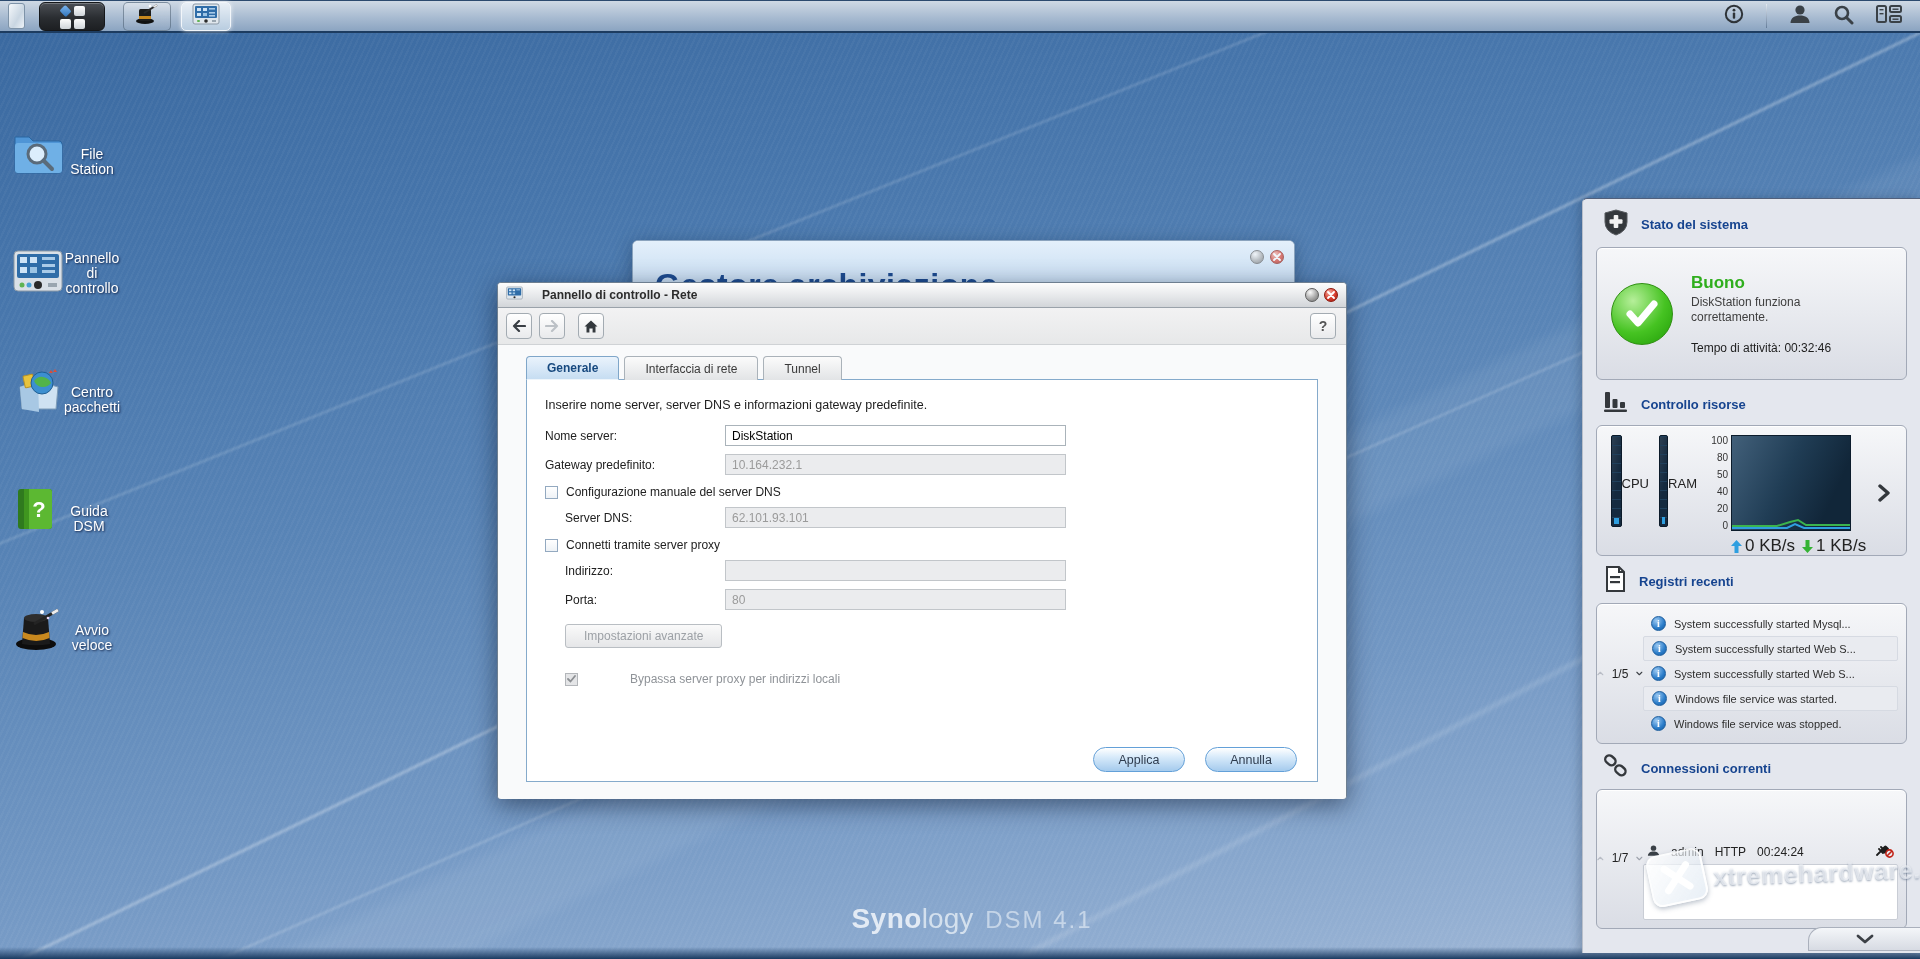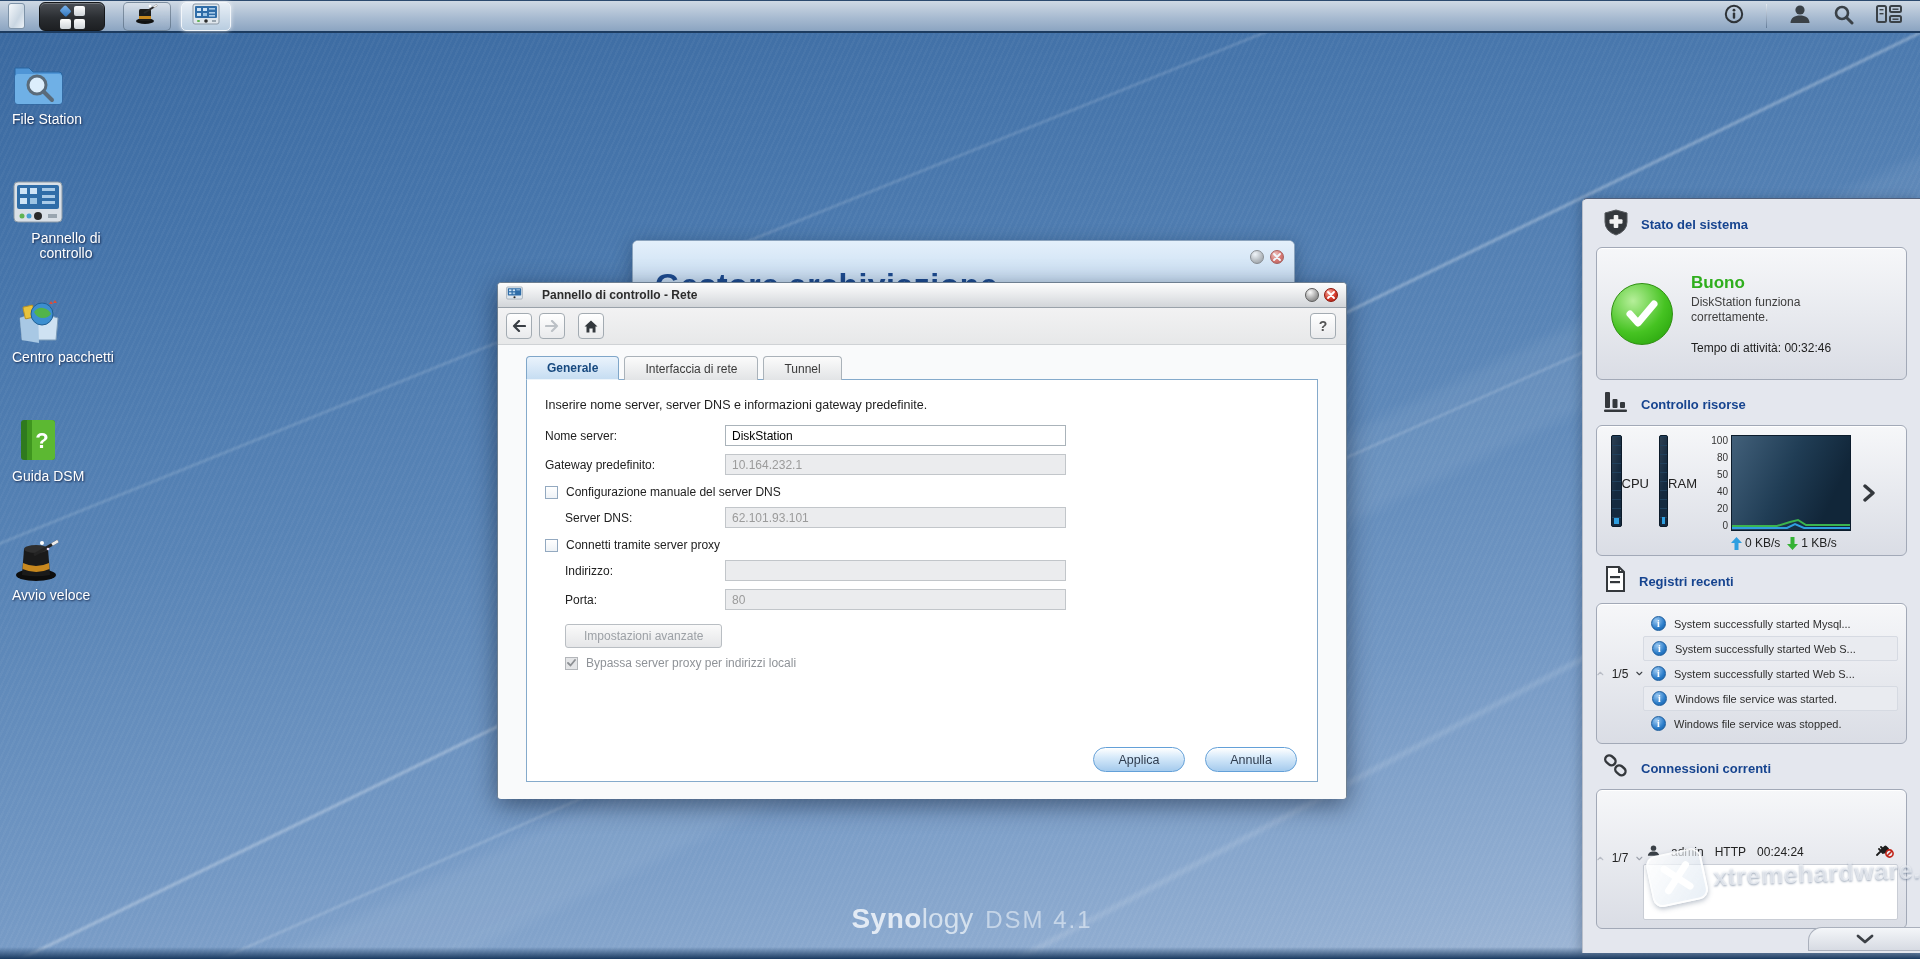--- a/index.html
+++ b/index.html
@@ -42,21 +42,21 @@
   .task-btn { height:29px; border-radius:5px; display:flex; align-items:center; justify-content:center;
     margin-right:10px; padding:0 10px; border:1px solid rgba(70,90,110,.55);
     background:linear-gradient(rgba(255,255,255,.28),rgba(150,170,195,.25)); }
   .task-btn.active { border:1px solid #f2f6fa; background:linear-gradient(#e8eff6,#b9cde0);
     box-shadow:0 0 4px rgba(255,255,255,.7); }
   .tb-right { margin-left:auto; display:flex; align-items:center; gap:22px; padding-right:10px; }
   .tb-sep { width:1px; height:24px; background:linear-gradient(rgba(255,255,255,.5),rgba(70,95,125,.6)); }
 
   
   .icon-col { position:absolute; left:12px; top:58px; width:108px; z-index:10; }
-  .dicon { height:119px; display:flex; flex-direction:column; align-items:flex-start; cursor:default; }
+  .dicon { height:119px; display:flex; align-items:flex-end; cursor:default; }
   .dicon .glyph { width:52px; height:50px; display:flex; align-items:center; justify-content:center; }
   .dicon .lbl { margin-top:4px; font-size:14px; color:#fff; text-align:center; line-height:15px;
     text-shadow:1px 1px 2px rgba(10,25,60,.85); }
 
   
   .bg-window { position:absolute; left:632px; top:240px; width:663px; height:420px; z-index:25;
     border-radius:6px 6px 0 0; border:1px solid #8aa3bd; background:#fff;
     box-shadow:0 4px 18px rgba(10,25,50,.35); overflow:hidden; }
   .bg-window .hdr { height:72px; background:linear-gradient(#e4f0fb,#c2d9f0 70%,#b3d0ec); position:relative; }
   .bg-window .big-title { position:absolute; left:22px; top:26px; font-size:32px; font-weight:bold; color:#1d4b8f; letter-spacing:.5px;}
@@ -139,21 +139,21 @@
     background-image:repeating-linear-gradient(#20405c 0 1px, rgba(0,0,0,0) 1px 9px),
                      linear-gradient(100deg, rgba(255,255,255,.10), rgba(255,255,255,0) 55%);
     overflow:hidden; }
   .gauge .load { position:absolute; left:2px; right:2px; bottom:2px; height:6px; background:#2f9fe0; }
   .gauge-lbl { font-size:13px; color:#222; margin-top:5px; }
   .net-graph { display:flex; align-items:flex-start; }
   .yticks { display:flex; flex-direction:column; justify-content:space-between; height:96px; width:24px;
     font-size:10px; color:#333; text-align:right; padding-right:3px; }
   .plot { width:120px; height:96px; border:1px solid #0c1c2c;
     background:linear-gradient(115deg,#42607a, #203d55 45%, #112639 80%); }
-  .net-legend { display:flex; align-items:center; gap:3px; font-size:12px; color:#222; margin-top:5px; margin-left:24px; }
+  .net-legend { display:flex; align-items:center; gap:3px; font-size:17px; color:#222; margin-top:5px; margin-left:24px; }
   .go-arrow { align-self:center; margin-left:2px; }
 
   .logs-card { height:141px; display:flex; padding:5px 8px 5px 0; }
   .pager { width:46px; display:flex; align-items:center; justify-content:center; gap:8px; }
   .pager .pg-num { font-size:12px; color:#222; }
   .log-list { flex:1; display:flex; flex-direction:column; justify-content:center; }
   .log-row { height:25px; display:flex; align-items:center; gap:8px; padding-left:8px; font-size:11px; color:#2e2e2e;
     border-radius:2px; }
   .log-row.alt { background:#e9ebf0; border:1px solid #d6dae2; }
   .info-dot { width:15px; height:15px; border-radius:50%; flex:none;
@@ -442,21 +442,21 @@
         </div>
         <div class="frow sub">
           <span class="flabel">Porta:</span>
           <input class="tfield dis" disabled="" value="80" style="">
         </div>
 
         <div style="padding-left:20px;">
           <span class="adv-btn">Impostazioni avanzate</span>
         </div>
 
-        <div class="cbrow" style="padding-left:20px; margin-top:0;">
+        <div class="cbrow" style="padding-left:20px; margin-top:16px;gap:44px;">
           <span class="cb checked-dis">
             <svg width="9" height="8" viewBox="0 0 9 8">
                 <path d="M1 4 L3.5 6.5 L8 1" stroke="#8c8f93" stroke-width="1.8" fill="none" stroke-linecap="round"></path>
               </svg>
           </span>
           <span class="cblabel dim">Bypassa server proxy per indirizzi locali</span>
         </div>
 
         <div class="action-row">
           <div class="blue-btn">Applica</div>

